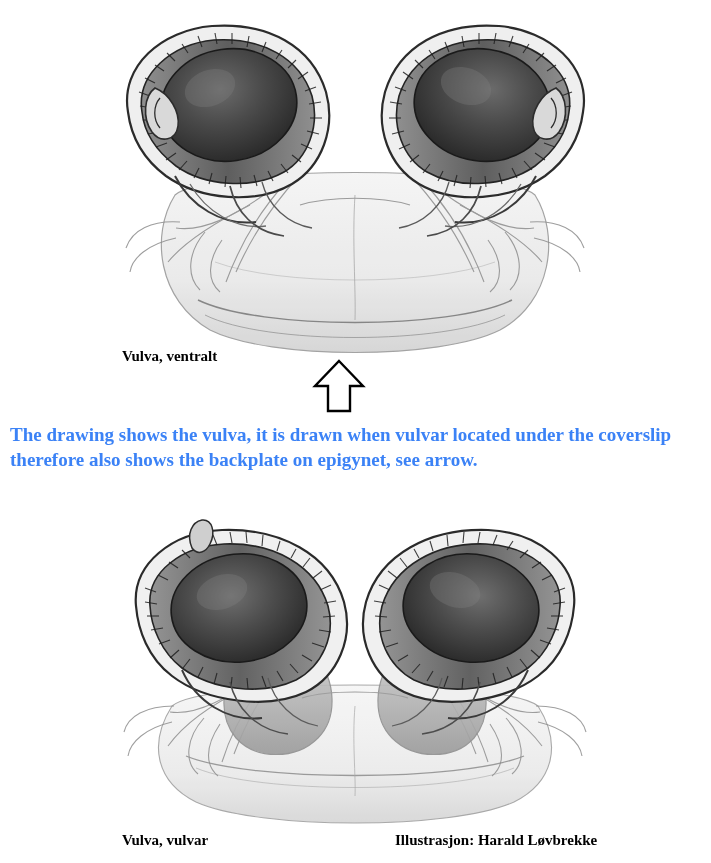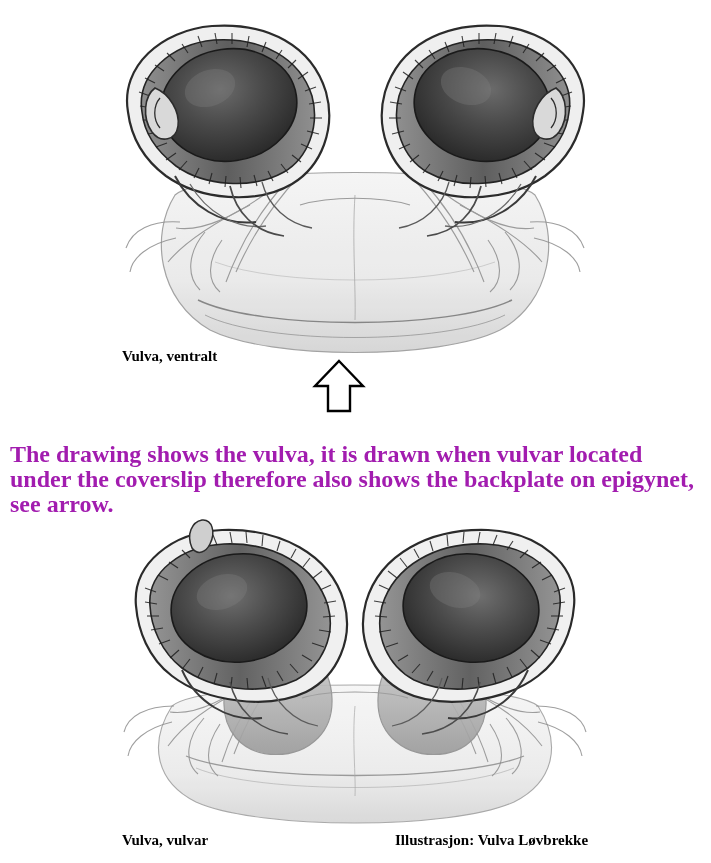--- a/index.html
+++ b/index.html
@@ -47,24 +47,23 @@
   #credit          { left: 395px; top: 832px; }
 
   
   #explanation {
     position: absolute;
     left: 10px;
     top: 422px;
     width: 690px;
     font-family: "Liberation Serif", serif;
     font-weight: bold;
-    font-size: 24px;
+    font-size: 19px;
     line-height: 25px;
-    color: #a21caf;
-    margin-top: 20px;
+    color: #3b82f6;
   }
 
   
   #arrow-up {
     position: absolute;
     left: 311px;
     top: 358px;
     width: 56px;
     height: 56px;
   }
@@ -383,15 +382,15 @@
       <path d="M528 160 C514 192 482 212 448 208" fill="none" stroke="#3a3a3a" stroke-width="1.9"></path>
       <path d="M480 172 C474 198 454 220 422 224" fill="none" stroke="#4d4d4d" stroke-width="1.5"></path>
       <path d="M442 168 C436 192 416 212 392 216" fill="none" stroke="#5c5c5c" stroke-width="1.2"></path>
 
       <path d="M302 188 C328 180 382 180 408 188" fill="none" stroke="#9e9e9e" stroke-width="1.2"></path>
     </svg>
   </div>
 
   <div class="caption" id="caption-dorsal">Vulva, vulvar</div>
 
-  <div class="caption" id="credit">Illustrasjon: Vulva Løvbrekke</div>
+  <div class="caption" id="credit">Illustrasjon: Harald Løvbrekke</div>
 
 </div>
 
 </body></html>

